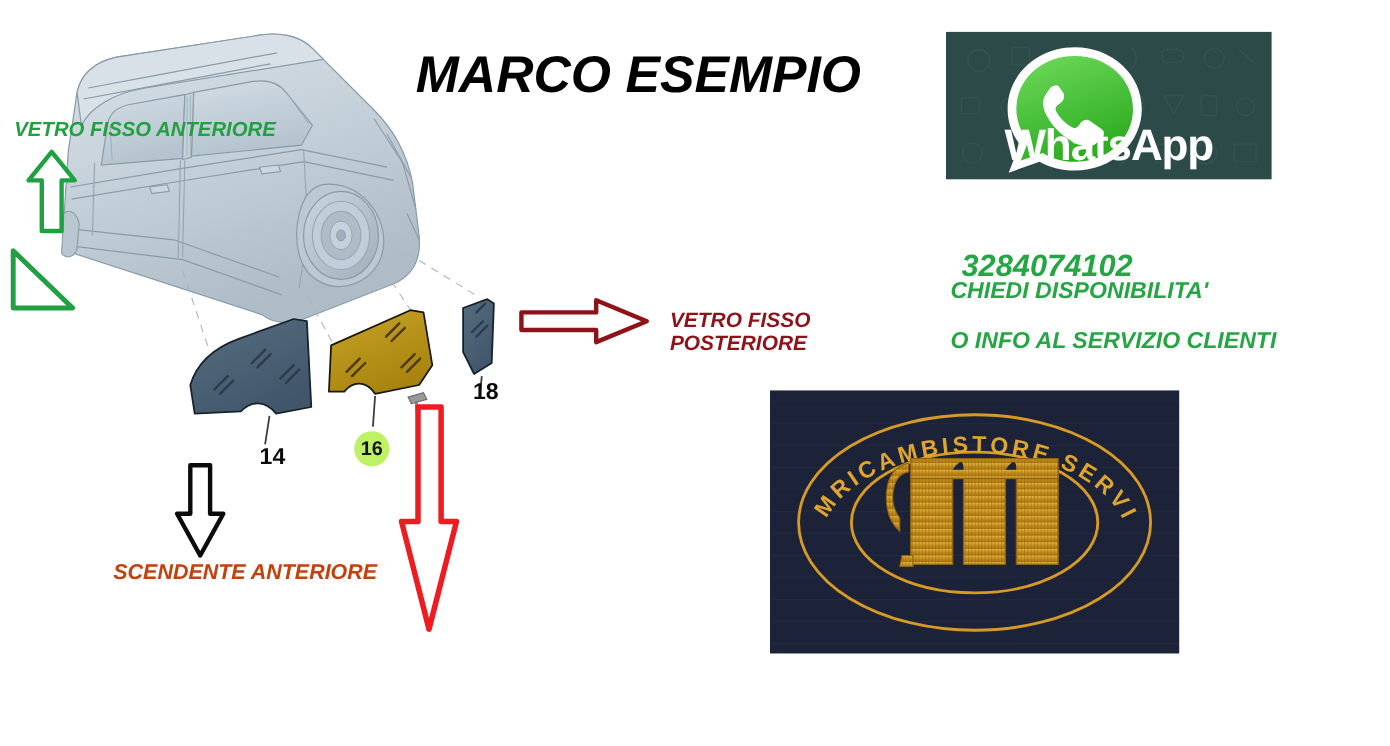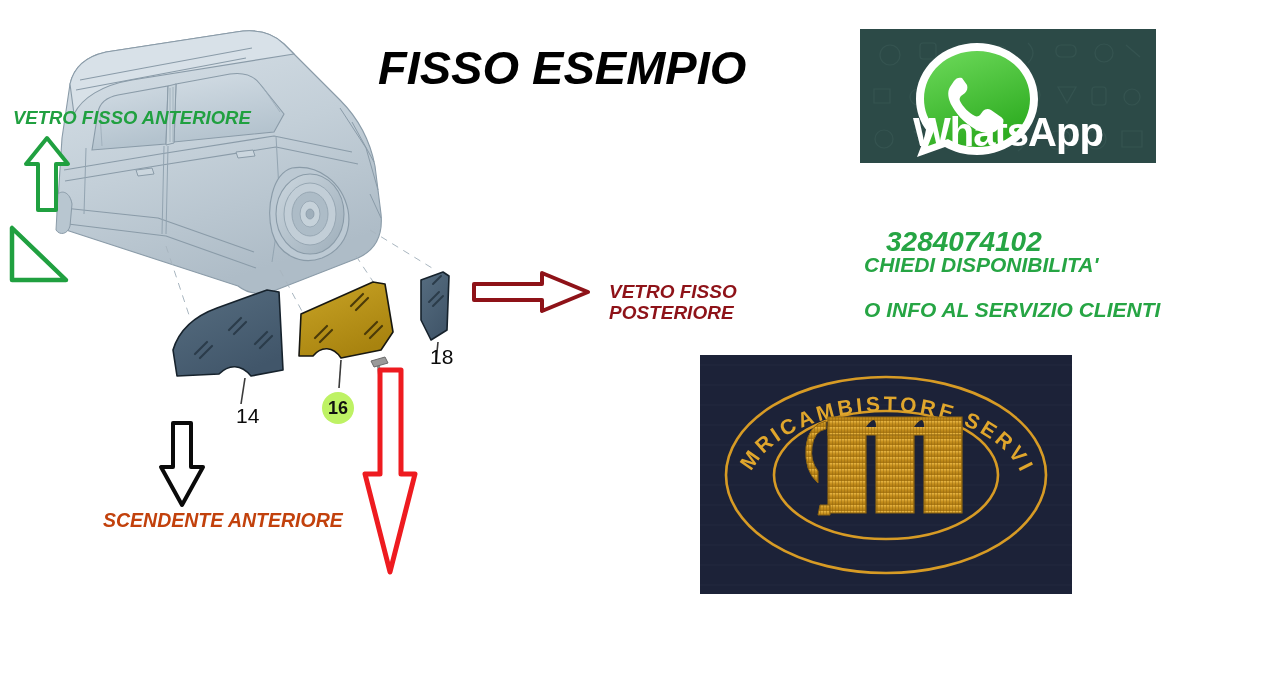--- a/index.html
+++ b/index.html
@@ -100,36 +100,36 @@
     letter-spacing: -1px;
   }
 
   
   .contact {
     font-weight: bold;
     font-style: italic;
     color: #26A544;
     white-space: nowrap;
   }
-  #wa-phone { left: 874px; top: 226px; font-size: 28px; margin-left: 12px; }
+  #wa-phone { left: 874px; top: 226px; font-size: 28px; }
   #wa-l1    { left: 864px; top: 253px; font-size: 21px; }
   #wa-l2    { left: 864px; top: 298px; font-size: 21px; }
 
   
   #stamp {
     left: 700px; top: 355px;
     width: 372px; height: 239px;
     background: #1C2238;
     overflow: hidden;
   }
   #stamp svg { display:block; }
 
   
   .partnum {
-    font-weight: normal;
+    font-weight: bold;
     font-size: 21px;
     color: #0B0B0B;
     white-space: nowrap;
   }
   #num14 { left: 236px; top: 404px; }
   #num17 { left: 377px; top: 395px; }
   #num18 { left: 430px; top: 345px; }
   #badge16 {
     left: 322px; top: 392px;
     width: 32px; height: 32px;
@@ -301,21 +301,21 @@
         <path d="M216,103 l14,-4 3,6 -14,4 z" fill="#9A9A9A" stroke="#6A6A6A" stroke-width="1"></path>
       </g>
     </svg>
   </div>
 
   <div class="abs partnum" id="num14">14</div>
   <div class="abs partnum" id="badge16">16</div>
   <div class="abs partnum" id="num17">17</div>
   <div class="abs partnum" id="num18">18</div>
 
-  <div class="abs" id="title">FISSO ESEMPIO</div>
+  <div class="abs" id="title">MARCO ESEMPIO</div>
 
   <div class="abs" id="arrow-green-up">
     <svg width="48" height="80" viewBox="0 0 48 80" xmlns="http://www.w3.org/2000/svg">
       <path d="M24,4 L45,30 L33,30 L33,76 L15,76 L15,30 L3,30 Z" fill="#ffffff" stroke="#20A040" stroke-width="4" stroke-linejoin="round"></path>
     </svg>
   </div>
   <div class="abs" id="tri-green">
     <svg width="64" height="64" viewBox="0 0 64 64" xmlns="http://www.w3.org/2000/svg">
       <path d="M6,5 L6,57 L60,57 Z" fill="#ffffff" stroke="#20A040" stroke-width="4.5" stroke-linejoin="round"></path>
     </svg>

